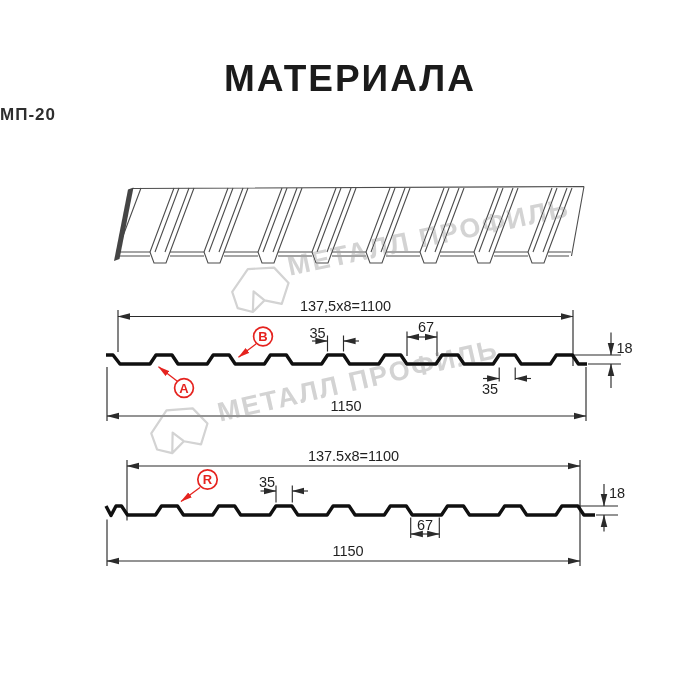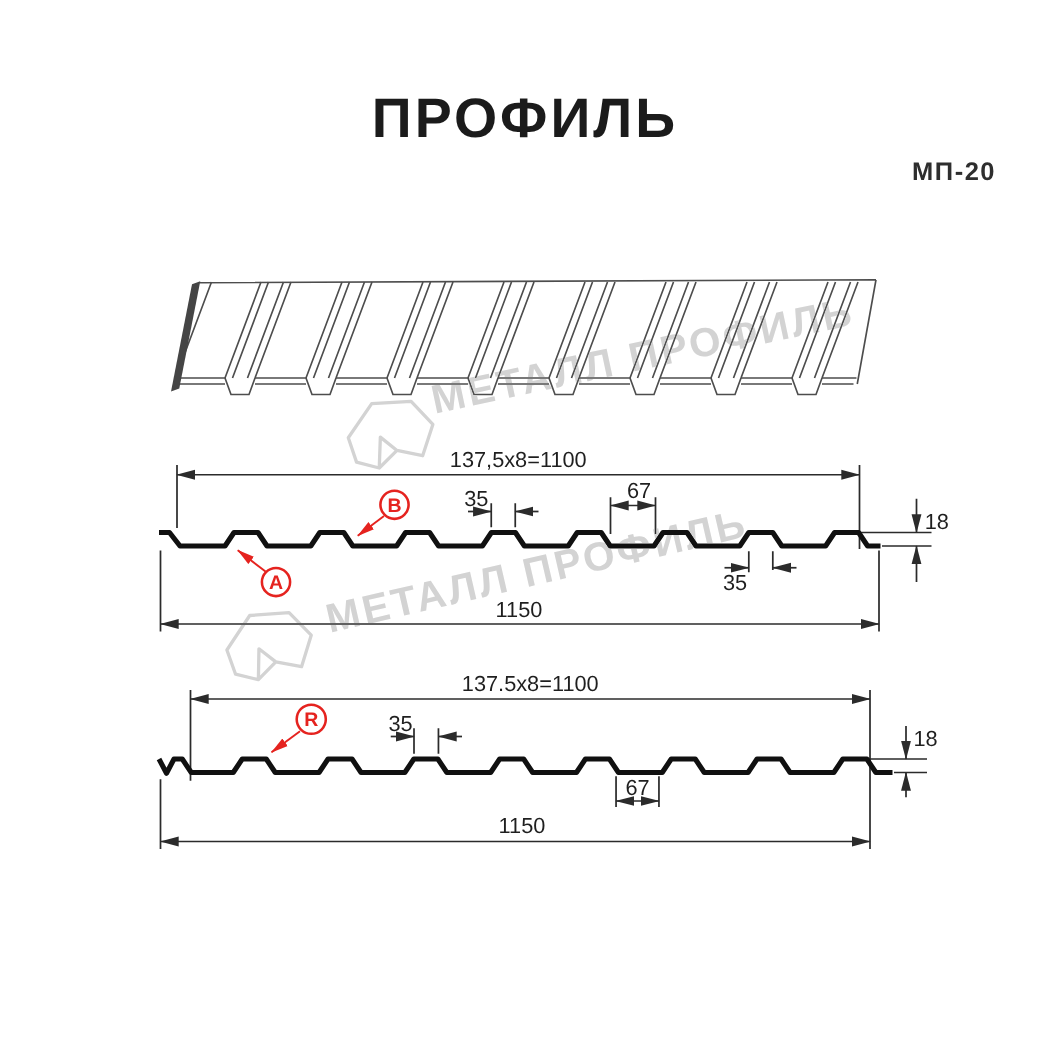--- a/index.html
+++ b/index.html
@@ -1,41 +1,41 @@
 <!DOCTYPE html>
 <html><head>
 <meta charset="utf-8">
 <style>
   html,body{margin:0;padding:0;background:#ffffff;}
   #stage{position:relative;width:700px;height:700px;background:#ffffff;overflow:hidden;
          font-family:"Liberation Sans",sans-serif;}
   .title{position:absolute;left:0;top:58px;width:700px;text-align:center;
          font-size:37px;font-weight:700;letter-spacing:2px;color:#1b1b1b;}
-  .subtitle{position:absolute;left:0;top:105px;width:664px;text-align:right;
+  .subtitle{position:absolute;left:0;top:105px;width:664px;text-align:left;
          font-size:17px;font-weight:700;letter-spacing:1px;color:#2e2e2e;}
   .footer{position:absolute;left:0;top:617px;width:700px;text-align:center;
          font-size:16px;font-weight:700;letter-spacing:1.2px;color:#414141;}
   .wm-text{position:absolute;font-size:27px;font-weight:700;letter-spacing:2px;
          color:#d3d3d3;white-space:nowrap;mix-blend-mode:darken;
          transform-origin:left center;}
   #wm1-text{left:288px;top:252px;transform:rotate(-12deg);}
   #wm2-text{left:218px;top:398px;transform:rotate(-13deg);}
   .wm-logo{position:absolute;mix-blend-mode:darken;transform-origin:center;}
   #wm1-logo{left:226px;top:262px;transform:rotate(-12deg);}
   #wm2-logo{left:145px;top:403px;transform:rotate(-13deg);}
   svg{position:absolute;left:0;top:0;}
   svg text{font-family:"Liberation Sans",sans-serif;font-size:14.5px;fill:#1f1f1f;}
   svg text.red{fill:#e5231f;font-weight:700;font-size:13px;}
 </style>
 </head>
 <body>
 
 <div id="stage">
 
-  <div class="title">ПРОФИЛЬ</div>
+  <div class="title">МАТЕРИАЛА</div>
   <div class="subtitle">МП-20</div>
 
   <svg width="700" height="700" viewBox="0 0 700 700">
     <defs>
       <marker id="arw" viewBox="0 0 10 6" refX="9.6" refY="3" markerWidth="11" markerHeight="6.6" orient="auto-start-reverse">
           <path d="M10,3 L0,0.4 L0,5.6 Z" fill="#2b2b2b"></path>
         </marker>
       <marker id="arwr" viewBox="0 0 10 6" refX="9.6" refY="3" markerWidth="9" markerHeight="5.4" orient="auto-start-reverse">
           <path d="M10,3 L0,0.4 L0,5.6 Z" fill="#e5231f"></path>
         </marker>

